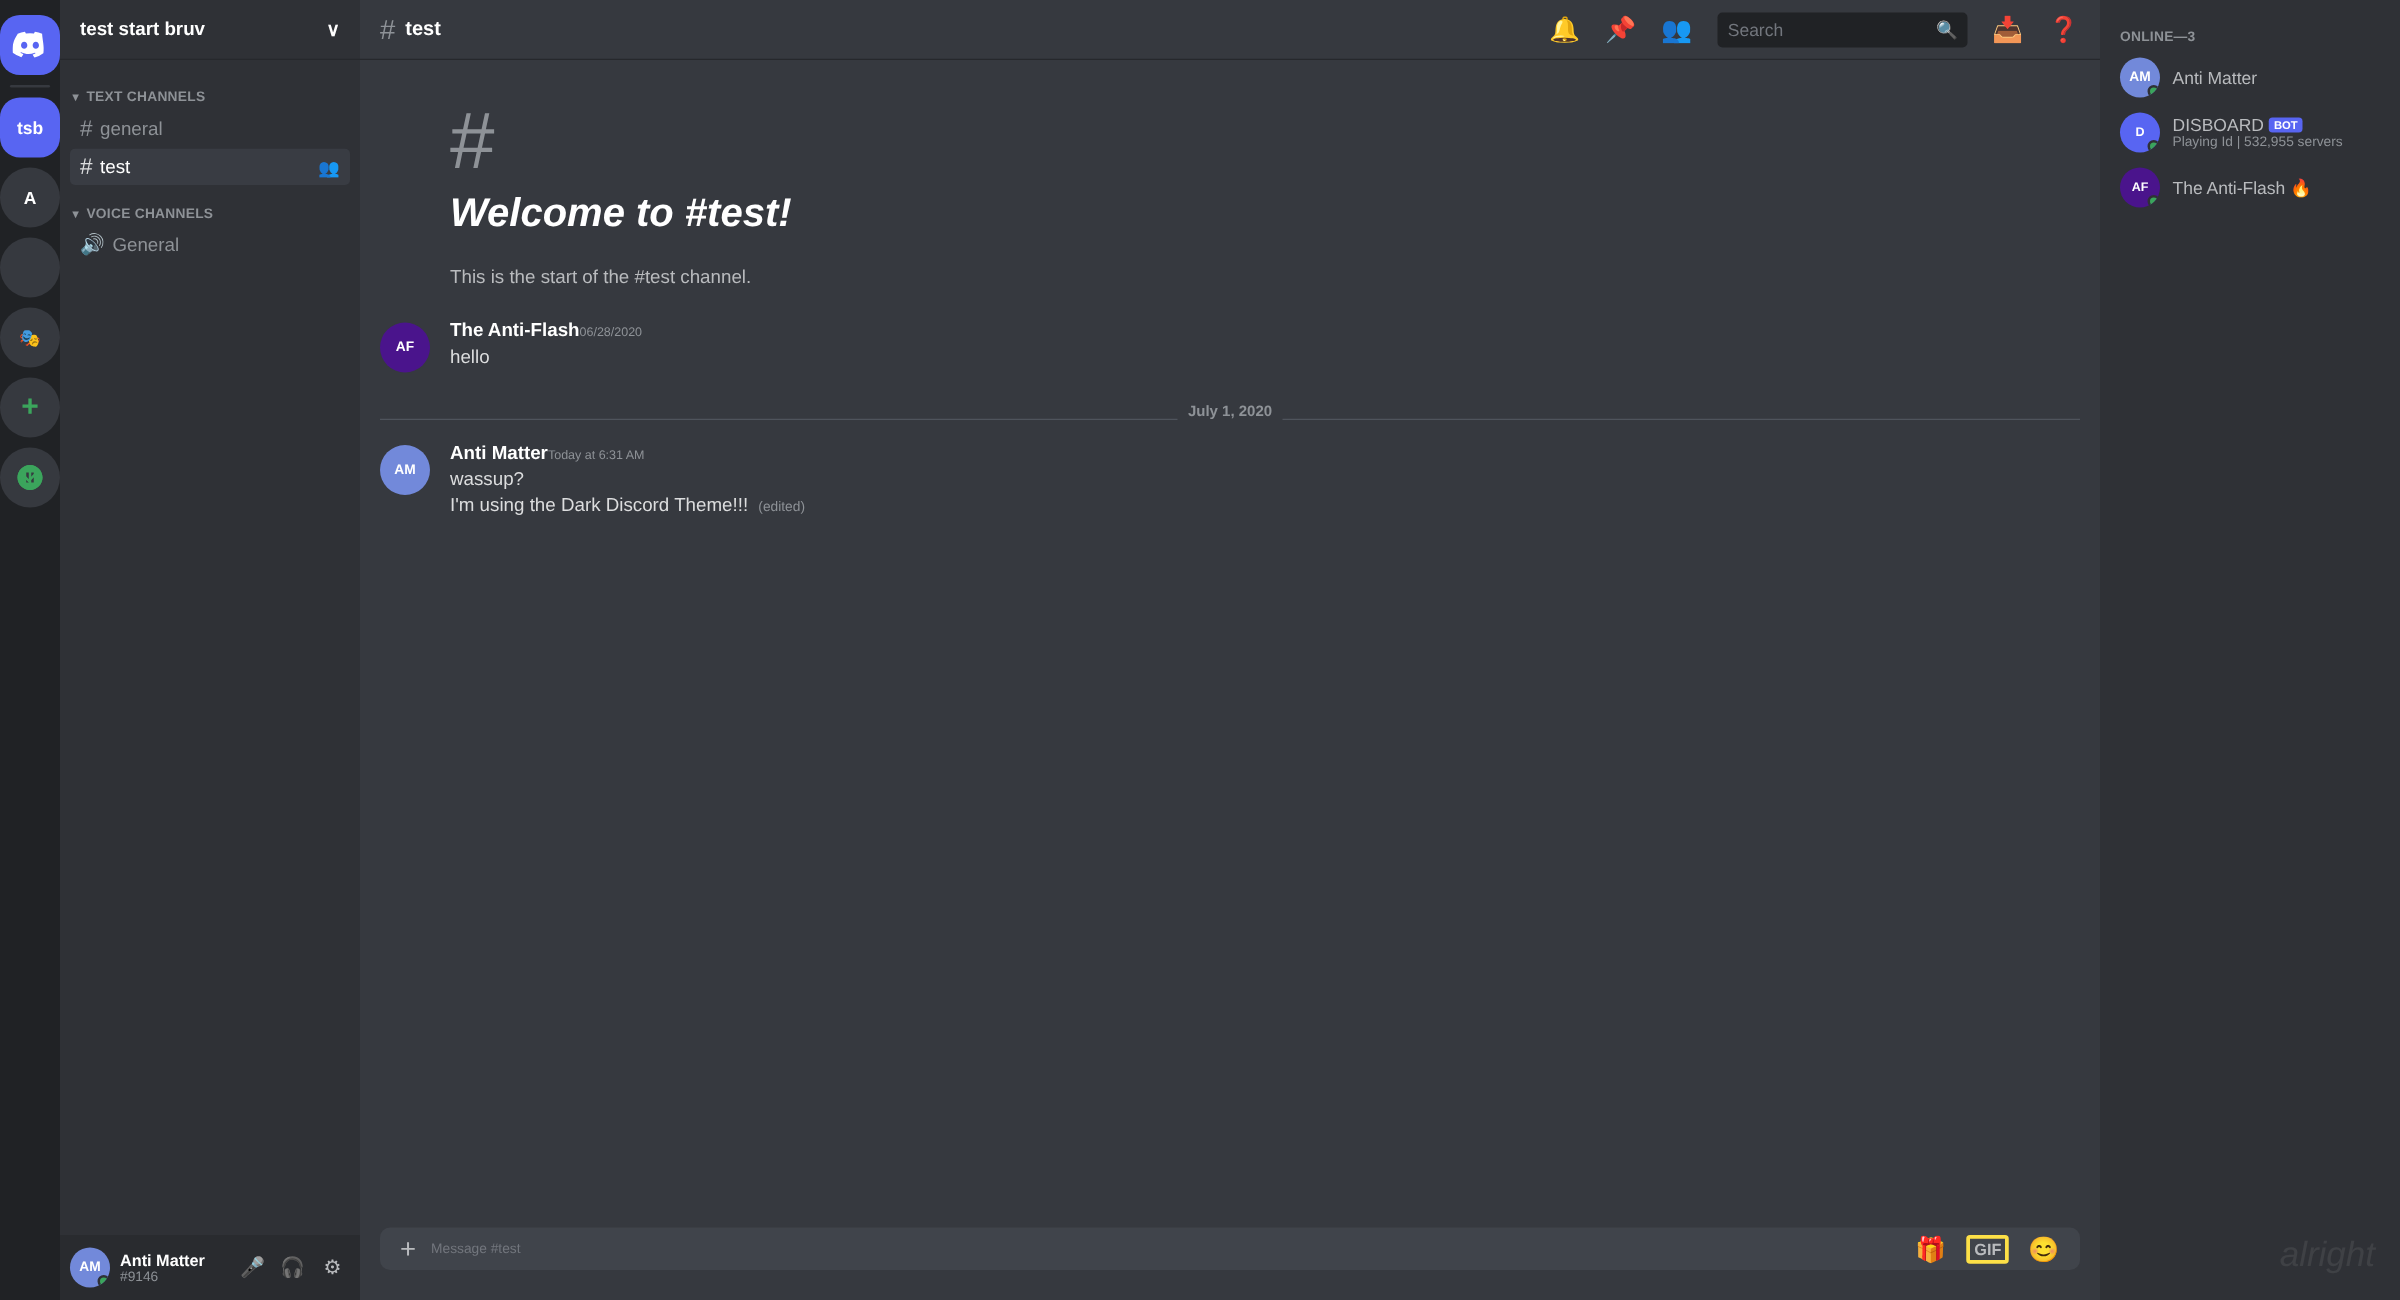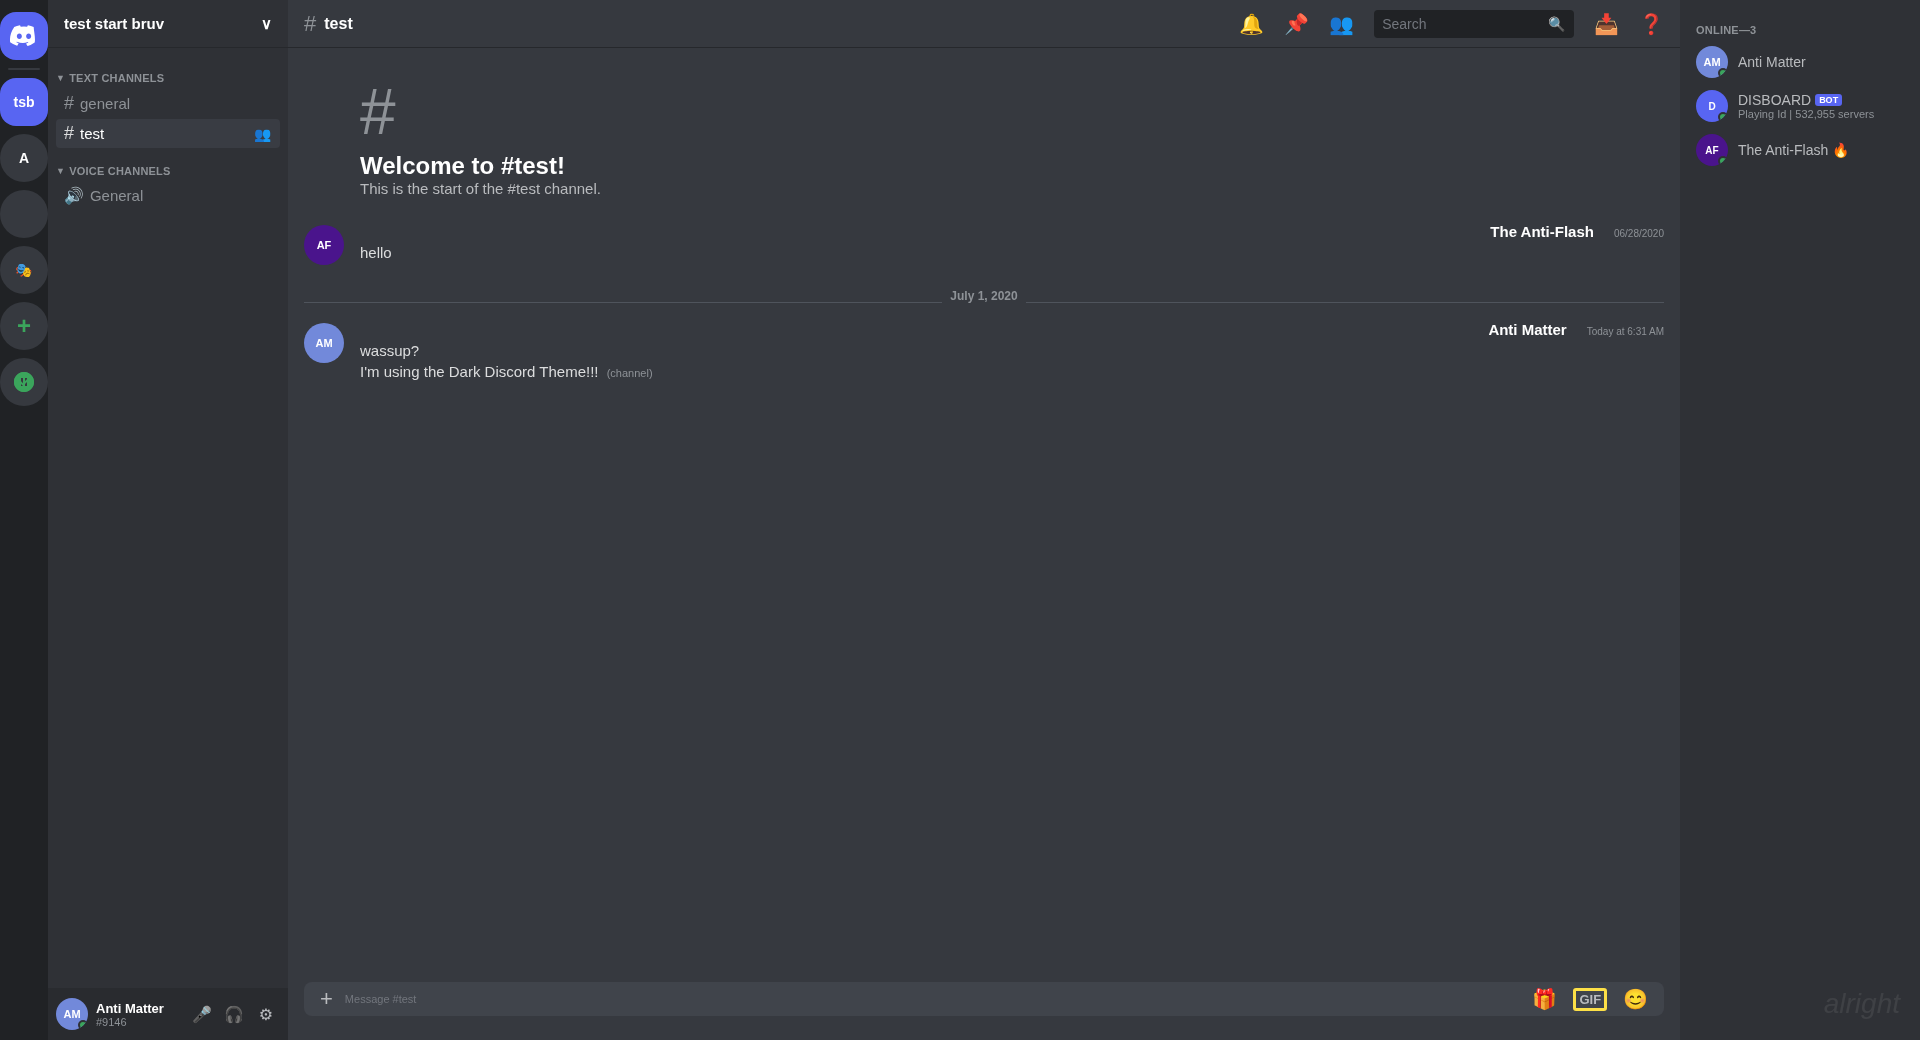--- a/index.html
+++ b/index.html
@@ -221,24 +221,25 @@
     .channel-intro {
       padding: 16px 72px 24px 72px;
     }
     .channel-intro .big-hash {
       font-size: 64px;
       color: #8e9297;
       line-height: 1;
       margin-bottom: 8px;
     }
     .channel-intro h2 {
-      font-size: 24px;
+      font-size: 32px;
       font-weight: 700;
       color: #fff;
-      margin-bottom: 0;
+      margin-bottom: 24px;
+      font-style: italic;
     }
     .channel-intro p {
       font-size: 15px;
       color: #b9bbbe;
     }
 
     .date-divider {
       display: flex;
       align-items: flex-end;
       margin: 16px 16px;
@@ -269,23 +270,22 @@
       top: 4px;
       width: 40px;
       height: 40px;
       border-radius: 50%;
       overflow: hidden;
       background: #7289da;
     }
     .message-header {
       display: flex;
       align-items: baseline;
-      gap: 20px;
+      gap: 0;
       margin-bottom: 2px;
-      justify-content: flex-end;
     }
     .message-author {
       font-weight: 600;
       font-size: 15px;
       color: #fff;
     }
     .message-timestamp {
       font-size: 10px;
       color: #8e9297;
     }
@@ -623,21 +623,21 @@
       <div class="avatar" style="background:#7289da;">
         <div class="av-initials" style="font-size:11px;">AM</div>
       </div>
       <div class="message-header">
         <span class="message-author">Anti Matter</span>
         <span class="message-timestamp">Today at 6:31 AM</span>
       </div>
       <div class="message-content">wassup?</div>
       <div class="message-content">
         I'm using the Dark Discord Theme!!!
-        <span class="message-edited">(channel)</span>
+        <span class="message-edited">(edited)</span>
       </div>
     </div>
   </div>
 
   <div class="chat-input-area">
     <div class="chat-input-container">
       <span class="chat-input-add">+</span>
       <input class="chat-input" type="text" placeholder="Message #test" style="">
       <div class="chat-input-icons">
         <span class="icon">🎁</span>

